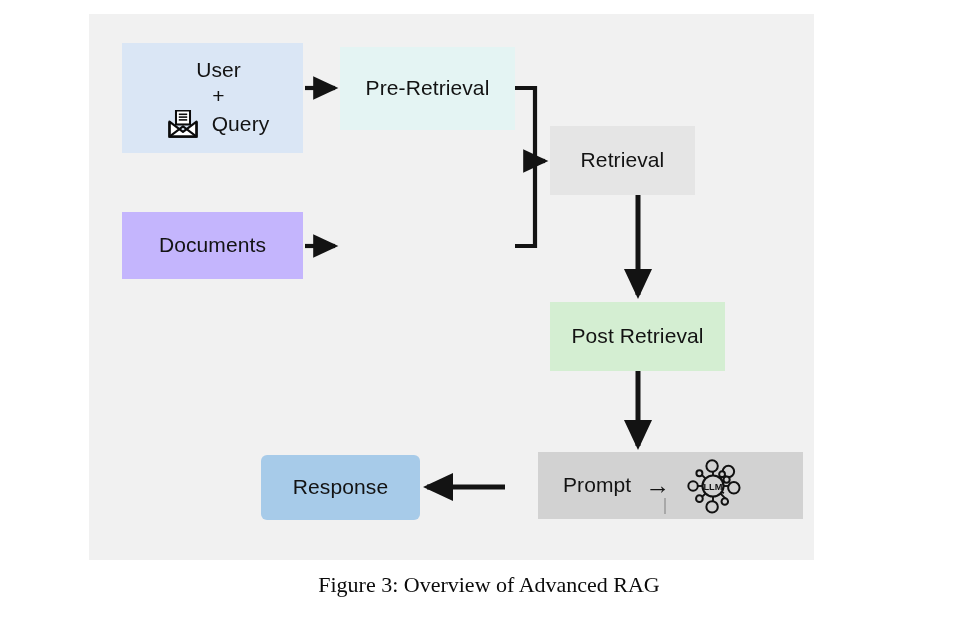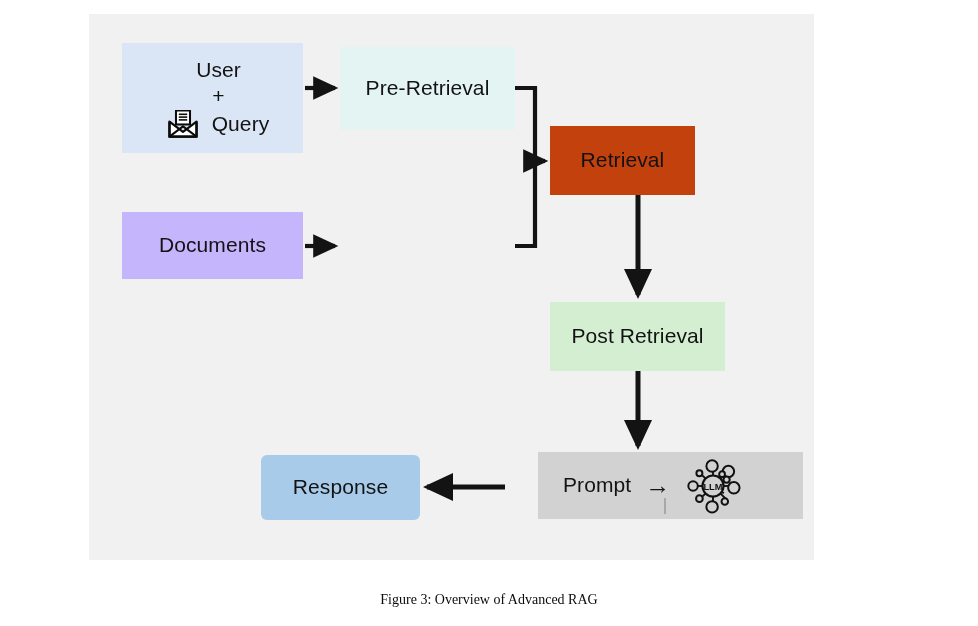--- a/index.html
+++ b/index.html
@@ -38,21 +38,21 @@
     line-height: 1.15;
     text-align: center;
     letter-spacing: 0.1px;
     box-sizing: border-box;
   }
   
   #node-user      { left:122px; top:43px;  width:181px; height:110px; background:#dae6f5;padding-left:12px; }
   #node-pre       { left:340px; top:47px;  width:175px; height:83px;  background:#e4f4f3; }
   #node-documents { left:122px; top:212px; width:181px; height:67px;  background:#c4b5fd; }
   #node-indexing  { left:340px; top:212px; width:175px; height:69px;  background:#f2cdeb; }
-  #node-retrieval { left:550px; top:126px; width:145px; height:69px;  background:#c2410c; }
+  #node-retrieval { left:550px; top:126px; width:145px; height:69px;  background:#e5e5e5; }
   #node-post      { left:550px; top:302px; width:175px; height:69px;  background:#d4eed2; }
   #node-prompt    { left:505px; top:452px; width:265px; height:67px;  background:#d2d2d2; justify-content:flex-start; padding-left:25px;margin-left:33px; }
   #node-response  { left:261px; top:455px; width:159px; height:65px;  background:#a7cbe9;border-radius:6px; }
 
   .user-stack {
     display: flex;
     flex-direction: column;
     align-items: center;
     justify-content: center;
     gap: 2px;
@@ -101,23 +101,22 @@
     height: 626px;
     pointer-events: none;
   }
   .caption {
     position: absolute;
     left: 0;
     top: 572px;
     width: 978px;
     text-align: center;
     font-family: "Liberation Serif", serif;
-    font-size: 14px;
+    font-size: 22px;
     color: #0b0b0b;
-    margin-top: 20px;
   }
 </style>
 </head>
 <body>
 
 <div id="figure-root">
 
   <div class="panel"></div>
 
   <svg id="connectors" viewBox="0 0 978 626" width="978" height="626" aria-hidden="true">

